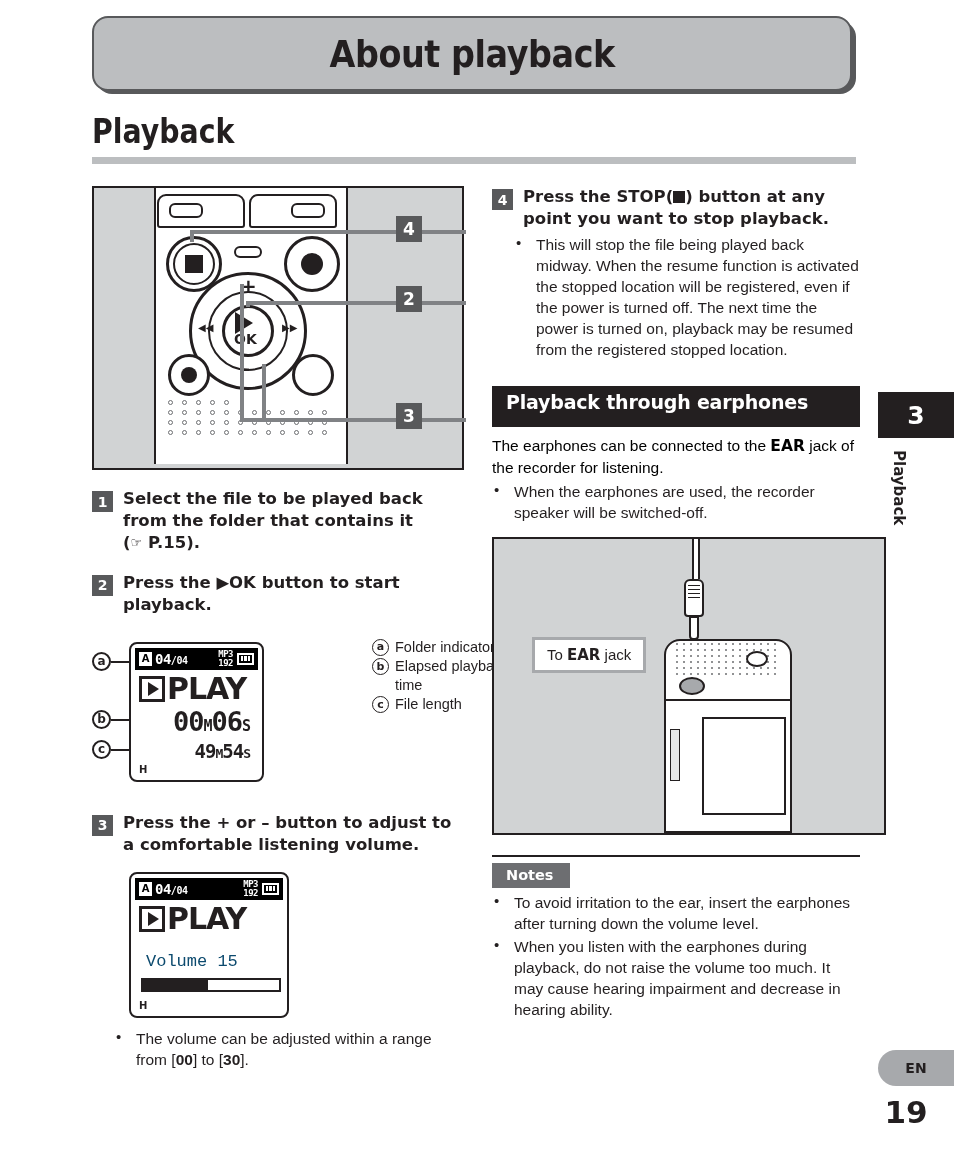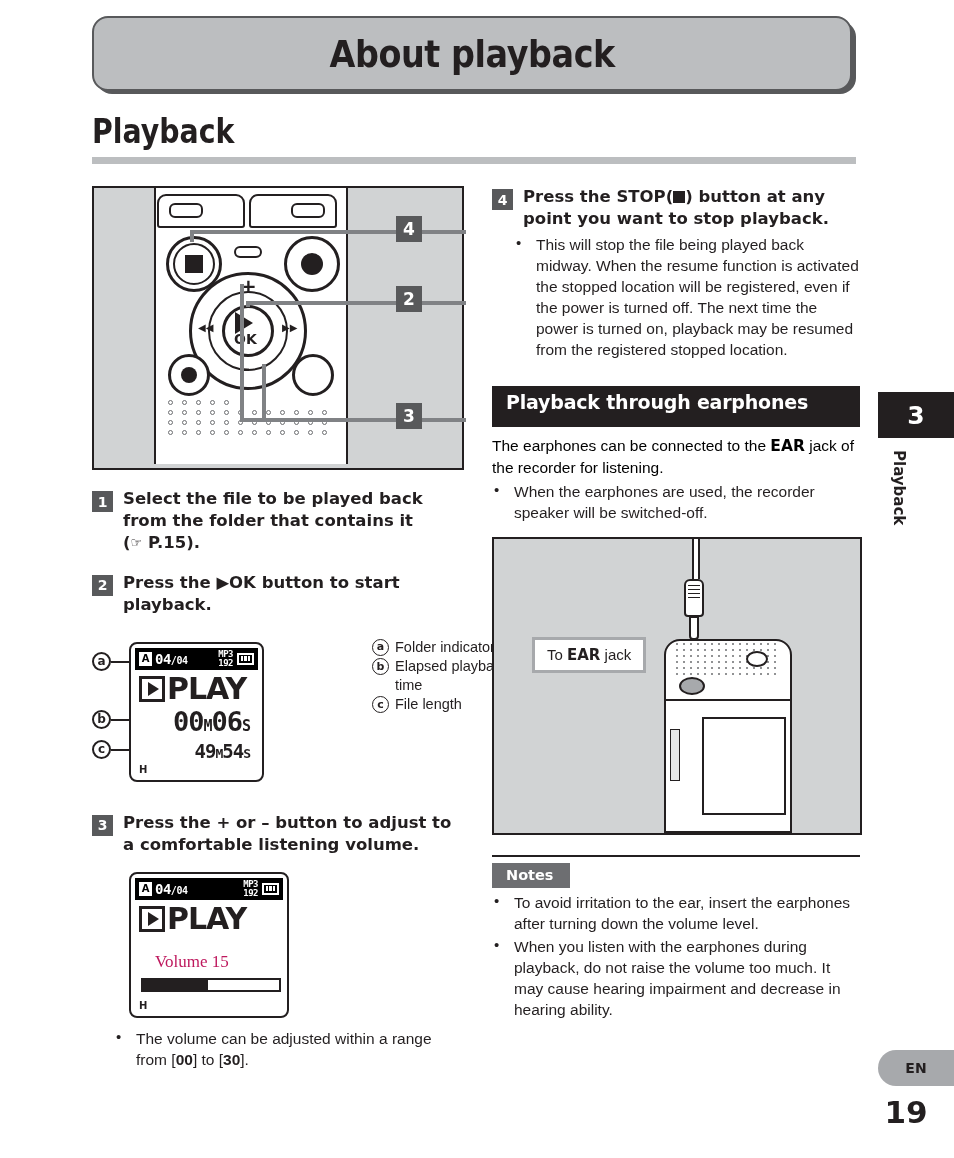--- a/index.html
+++ b/index.html
@@ -434,25 +434,25 @@
     left: 8px;
     bottom: 5px;
     font-family: "DejaVu Sans", sans-serif;
     font-size: 10px;
     font-weight: bold;
     color: #231f20;
   }
 
   .lcd-vol-label {
     position: absolute;
-    left: 24px;
+    left: 15px;
     top: 78px;
-    font-family: Liberation Serif, serif;
+    font-family: Liberation Mono, monospace;
     font-size: 17px;
-    color: #be185d;
+    color: #0c4a6e;
     letter-spacing: 0px;
   }
   .vol-bar {
     position: absolute;
     left: 10px;
     top: 104px;
     width: 140px;
     height: 14px;
     border: 2px solid #231f20;
     box-sizing: border-box;
@@ -532,20 +532,21 @@
 
   
   .ear-fig {
     position: relative;
     width: 366px;
     height: 294px;
     background: #d1d3d4;
     border: 2px solid #231f20;
     margin-top: 14px;
     overflow: hidden;
+    padding-left: 24px;
   }
   .ear-cable {
     position: absolute;
     left: 198px;
     top: 0;
     width: 4px;
     height: 40px;
     background: #fff;
     border-left: 2px solid #231f20;
     border-right: 2px solid #231f20;

